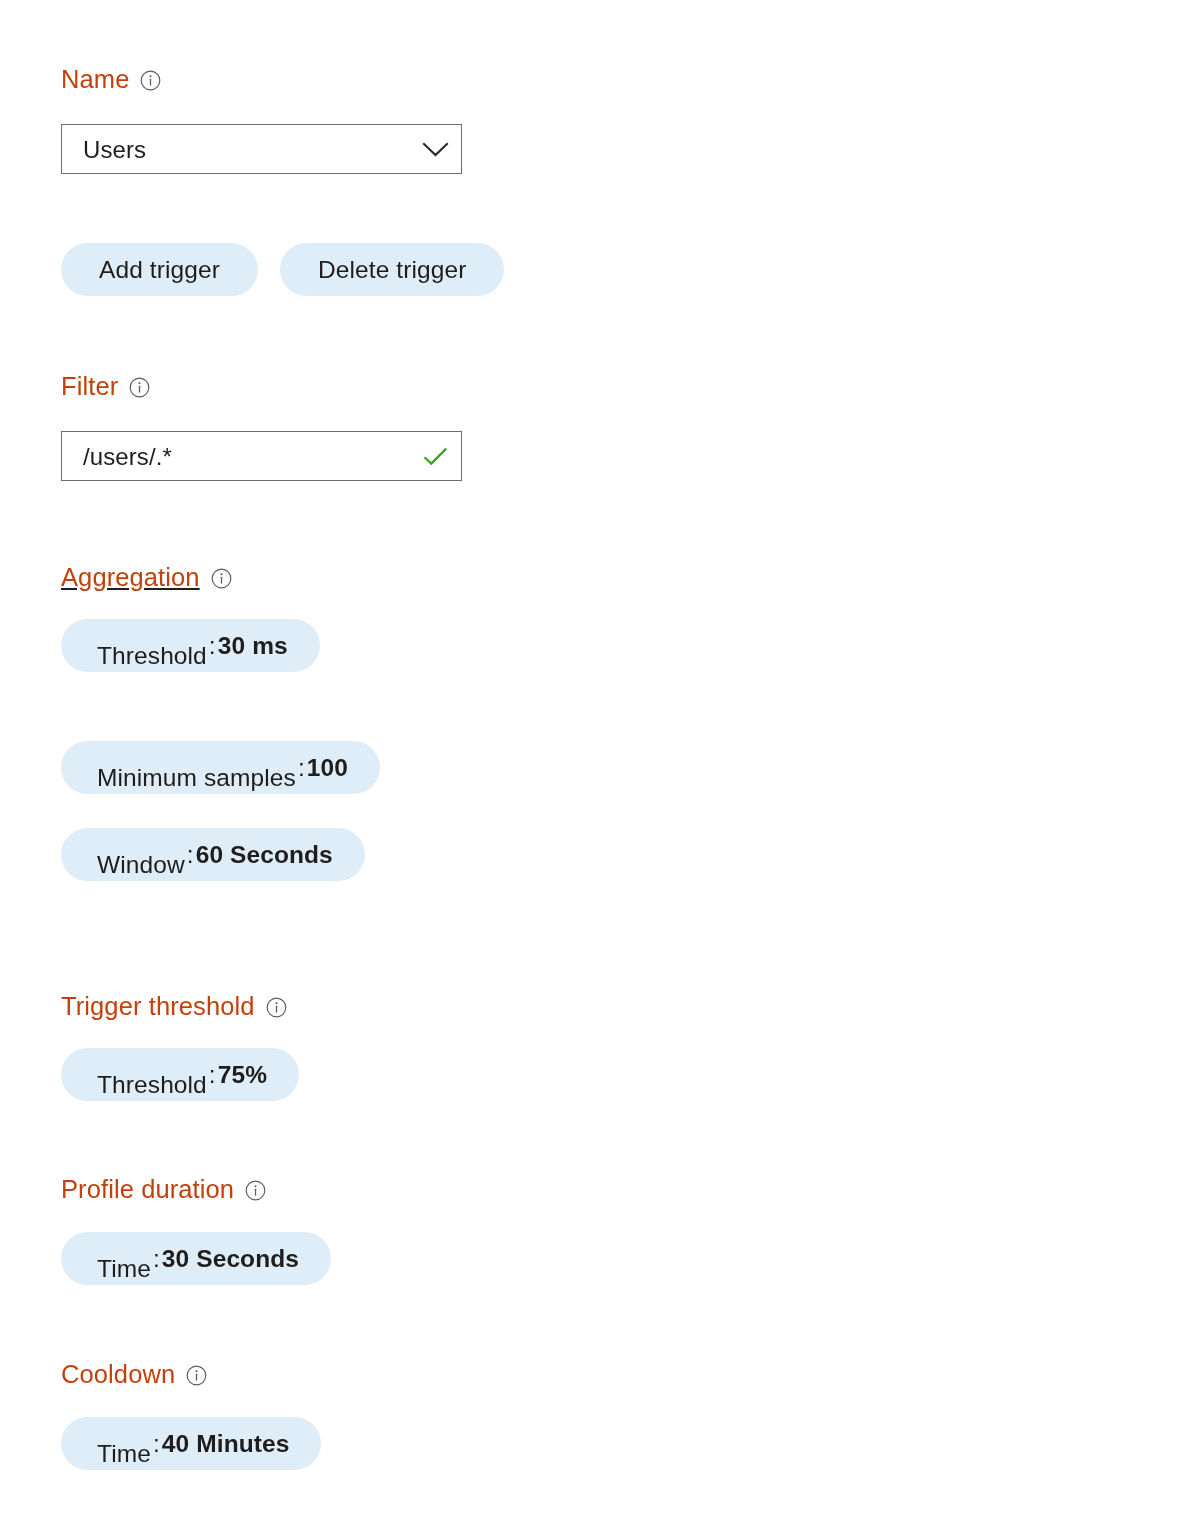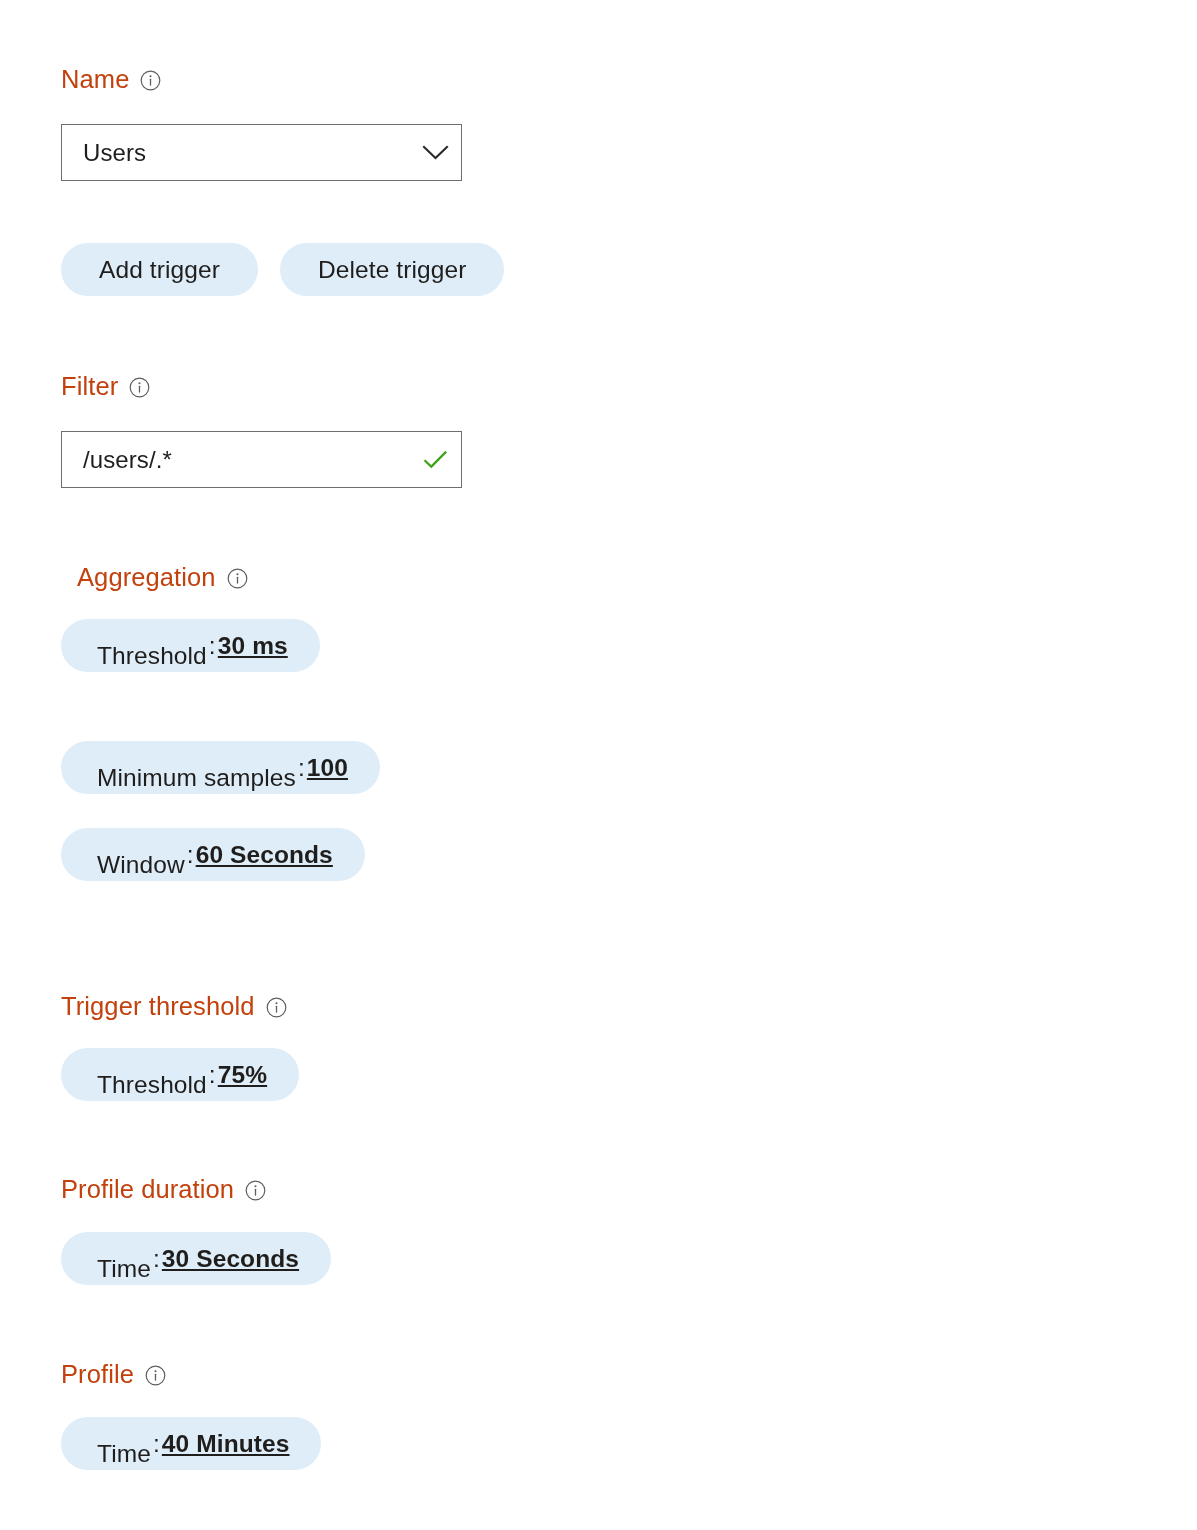--- a/index.html
+++ b/index.html
@@ -48,21 +48,21 @@
     position: relative;
     top: 1px;
   }
   .info-icon svg { display: block; width: 21px; height: 21px; }
 
   
   .input-box {
     position: relative;
     margin-left: 61px;
     width: 401px;
-    height: 57px;
+    height: 50px;
     border: 1px solid #6f6e6d;
     background: #ffffff;
     display: flex;
     align-items: center;
     justify-content: space-between;
   }
   .input-box .input-value {
     font-size: 24px;
     line-height: 47px;
     color: #1f1e1d;
@@ -117,31 +117,31 @@
     font-size: 24.5px;
     letter-spacing: 0.1px;
     white-space: nowrap;
     color: #1f1e1d;
     cursor: pointer;
     border: none;
     font-family: inherit;
   }
   .value-pill .pill-key { font-weight: 400; margin-top: 21px; }
   .value-pill .pill-sep { font-weight: 400; padding: 0 2px; }
-  .value-pill .pill-val { font-weight: 700; text-decoration: underline; }
+  .value-pill .pill-val { font-weight: 700; }
 
   .pill-wrap { display: flex; }
 
   
   .sp-name-label   { position: absolute; top: 62px;   left: 0; }
   .sp-name-box     { position: absolute; top: 124px;  left: 0; }
   .sp-buttons      { position: absolute; top: 243px;  left: 0; }
   .sp-filter-label { position: absolute; top: 369px;  left: 0; }
   .sp-filter-box   { position: absolute; top: 431px;  left: 0; }
-  .sp-agg-label    { position: absolute; top: 560px;  left: 16px; }
+  .sp-agg-label    { position: absolute; top: 560px;  left: 0; text-decoration: underline; }
   .sp-agg-p1       { position: absolute; top: 619px;  left: 0; }
   .sp-agg-p2       { position: absolute; top: 741px;  left: 0; }
   .sp-agg-p3       { position: absolute; top: 828px;  left: 0; }
   .sp-trig-label   { position: absolute; top: 989px;  left: 0; }
   .sp-trig-p1      { position: absolute; top: 1048px; left: 0; }
   .sp-prof-label   { position: absolute; top: 1172px; left: 0; }
   .sp-prof-p1      { position: absolute; top: 1232px; left: 0; }
   .sp-cool-label   { position: absolute; top: 1357px; left: 0; }
   .sp-cool-p1      { position: absolute; top: 1417px; left: 0; }
 </style>
@@ -262,21 +262,21 @@
 
   <div class="pill-wrap sp-prof-p1">
     <button class="value-pill">
       <span class="pill-key">Time</span>
       <span class="pill-sep">:</span>
       <span class="pill-val">30 Seconds</span>
     </button>
   </div>
 
   <div class="field-label sp-cool-label">
-    <span class="label-text">Profile</span>
+    <span class="label-text">Cooldown</span>
     <span class="info-icon">
       <svg viewBox="0 0 21 21" aria-hidden="true">
         <circle cx="10.5" cy="10.5" r="9.3" fill="none" stroke="#605e5c" stroke-width="1.2"></circle>
         <circle cx="10.5" cy="6.2" r="1.05" fill="#605e5c"></circle>
         <rect x="9.85" y="8.7" width="1.3" height="7.0" rx="0.6" fill="#605e5c"></rect>
       </svg>
     </span>
   </div>
 
   <div class="pill-wrap sp-cool-p1">

